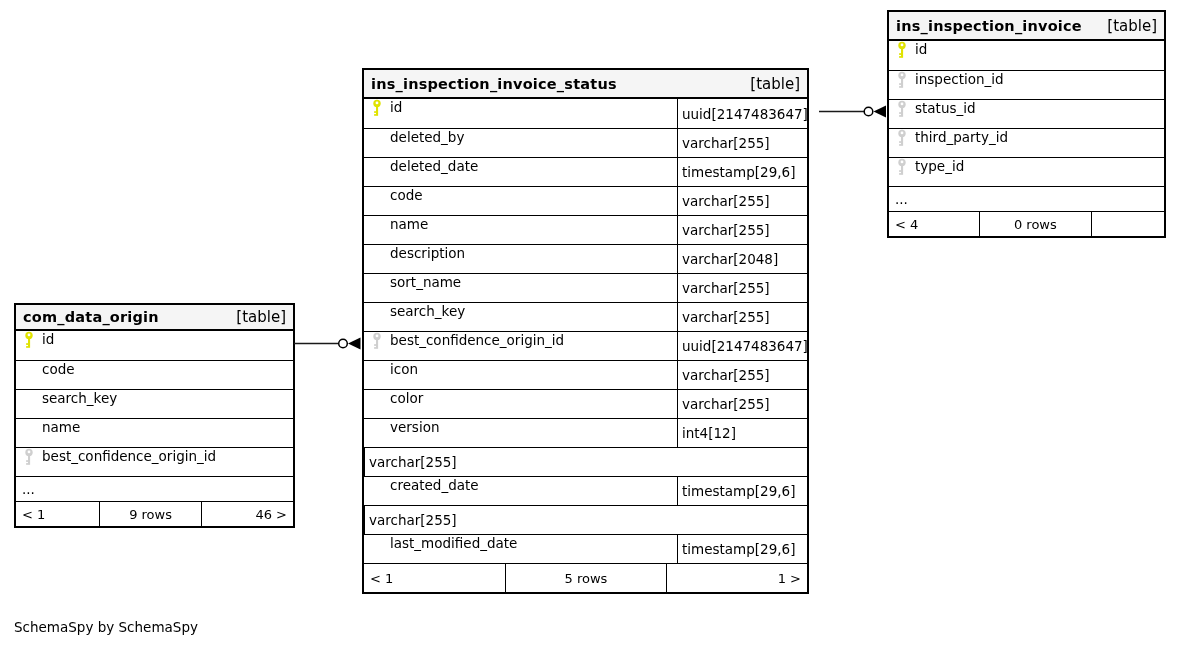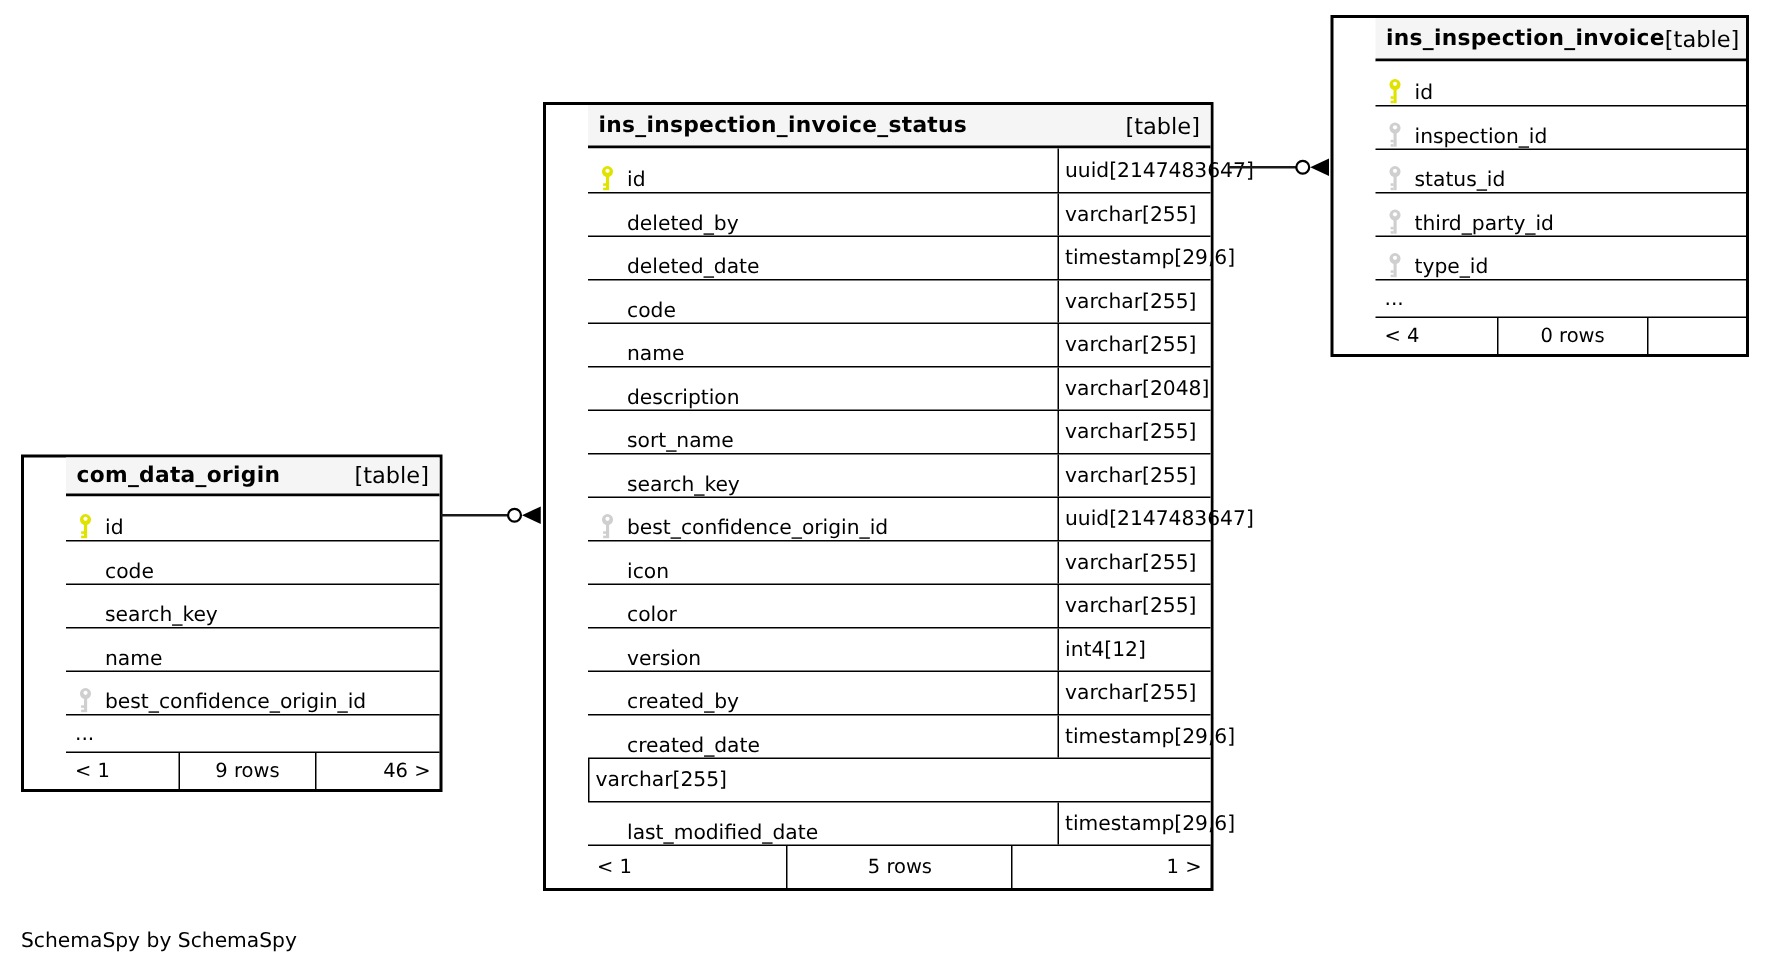--- a/index.html
+++ b/index.html
@@ -15,21 +15,20 @@
     background: var(--page-bg, #ffffff);
     overflow: hidden;
   }
 
   
   .table-card {
     position: absolute;
     border: 2px solid var(--border, #000);
     background: #fff;
     font-size: 13.5px;
-    padding-left: 28px;
   }
   .thead {
     display: flex;
     justify-content: space-between;
     align-items: center;
     height: 29px;
     padding: 0 7px;
     background: var(--header-bg, #f5f5f5);
     border-bottom: 2px solid var(--border, #000);
   }
@@ -39,27 +38,26 @@
   .row {
     display: flex;
     align-items: stretch;
     height: 29px;
     background: #fff;
   }
   .row + .row { border-top: 1px solid var(--border, #000); }
 
   .cell-name {
     display: flex;
-    align-items: flex-end;
+    align-items: flex-start;
     gap: 8px;
     padding-left: 8px;
     flex: 1;
     min-width: 0;
     white-space: nowrap;
-    margin-top: 27px;
   }
   .with-types .cell-name { flex: none; width: 313px; }
   .cell-type {
     flex: 1;
     display: flex;
     align-items: center;
     padding-left: 4px;
     border-left: 1px solid var(--border, #000);
     white-space: nowrap;
   }
@@ -384,32 +382,20 @@
           <rect x="4" y="7.6" width="2.1" height="9.2" fill="currentColor"></rect>
           <rect x="2.1" y="12.2" width="2" height="1.7" fill="currentColor"></rect>
           <rect x="2.1" y="15.1" width="2" height="1.7" fill="currentColor"></rect>
         </svg>
       </span>
       <span class="col-name">version</span>
     </span>
     <span class="cell-type">int4[12]</span>
   </div>
         <div class="row">
-    <span class="cell-name">
-      <span class="key nokey">
-        <svg viewBox="0 0 10 18" width="10" height="18" aria-hidden="true">
-          <circle cx="5" cy="4.4" r="3.7" fill="currentColor"></circle>
-          <circle cx="5" cy="3.9" r="1.4" fill="#ffffff"></circle>
-          <rect x="4" y="7.6" width="2.1" height="9.2" fill="currentColor"></rect>
-          <rect x="2.1" y="12.2" width="2" height="1.7" fill="currentColor"></rect>
-          <rect x="2.1" y="15.1" width="2" height="1.7" fill="currentColor"></rect>
-        </svg>
-      </span>
-      <span class="col-name">created_by</span>
-    </span>
     <span class="cell-type">varchar[255]</span>
   </div>
         <div class="row">
     <span class="cell-name">
       <span class="key nokey">
         <svg viewBox="0 0 10 18" width="10" height="18" aria-hidden="true">
           <circle cx="5" cy="4.4" r="3.7" fill="currentColor"></circle>
           <circle cx="5" cy="3.9" r="1.4" fill="#ffffff"></circle>
           <rect x="4" y="7.6" width="2.1" height="9.2" fill="currentColor"></rect>
           <rect x="2.1" y="12.2" width="2" height="1.7" fill="currentColor"></rect>

